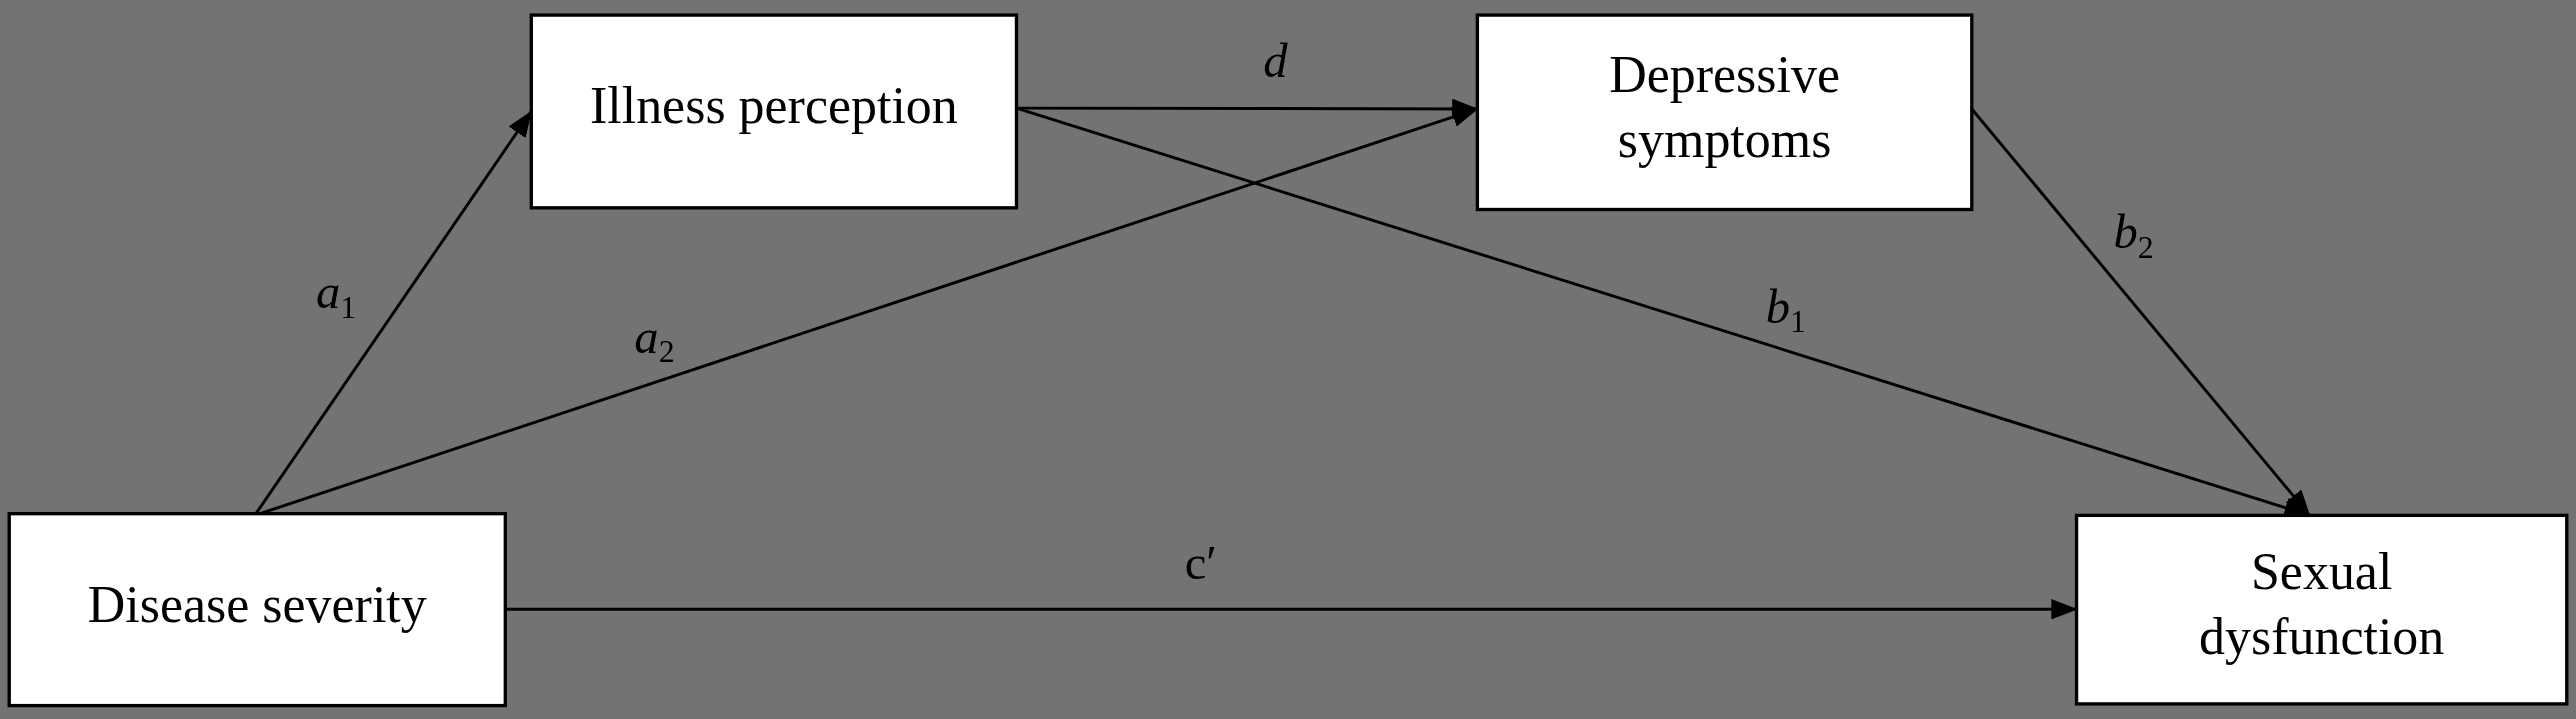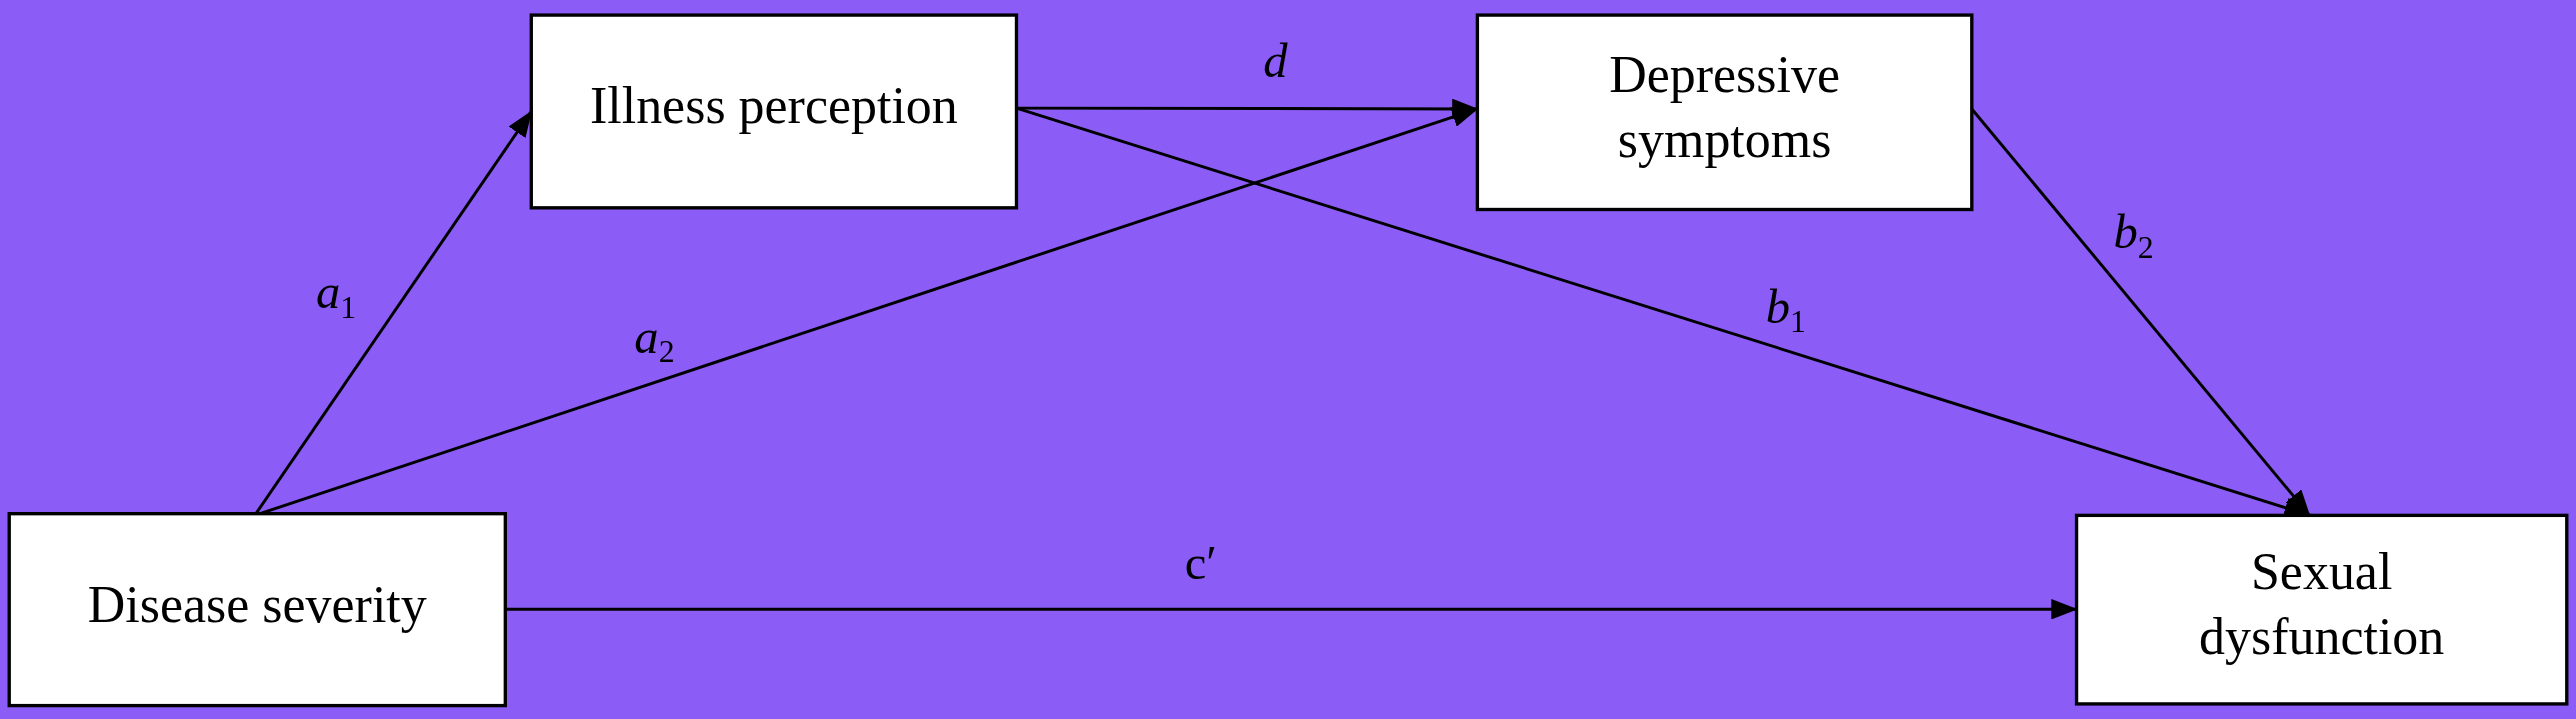--- a/index.html
+++ b/index.html
@@ -5,21 +5,21 @@
 <style>
   html, body {
     margin: 0;
     padding: 0;
     background: #ffffff;
   }
   #stage {
     position: relative;
     width: 2576px;
     height: 719px;
-    background: #8b5cf6;
+    background: #737373;
     overflow: hidden;
     font-family: "Liberation Serif", "DejaVu Serif", serif;
   }
   #diagram-svg {
     position: absolute;
     top: 0;
     left: 0;
     width: 2576px;
     height: 719px;
     display: block;

